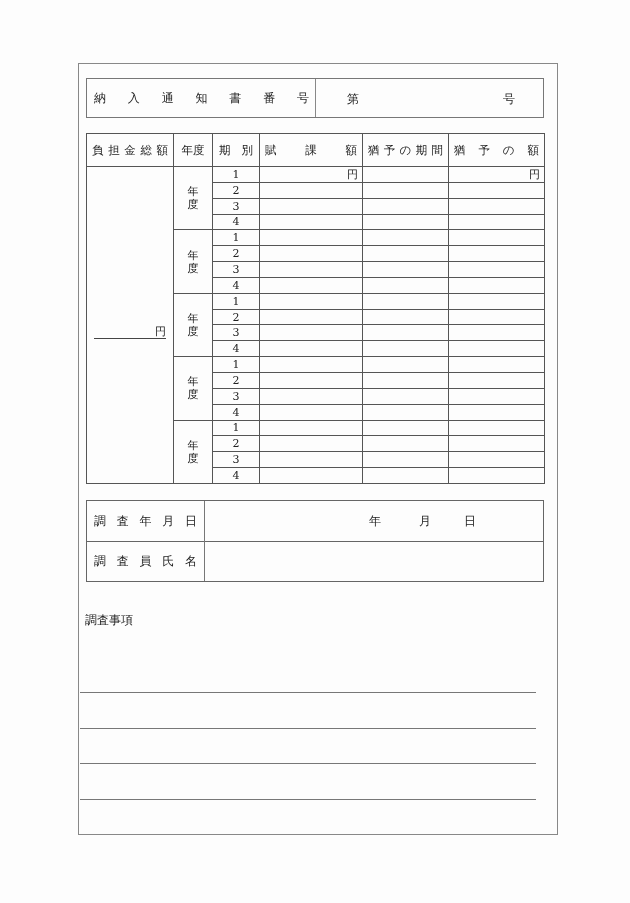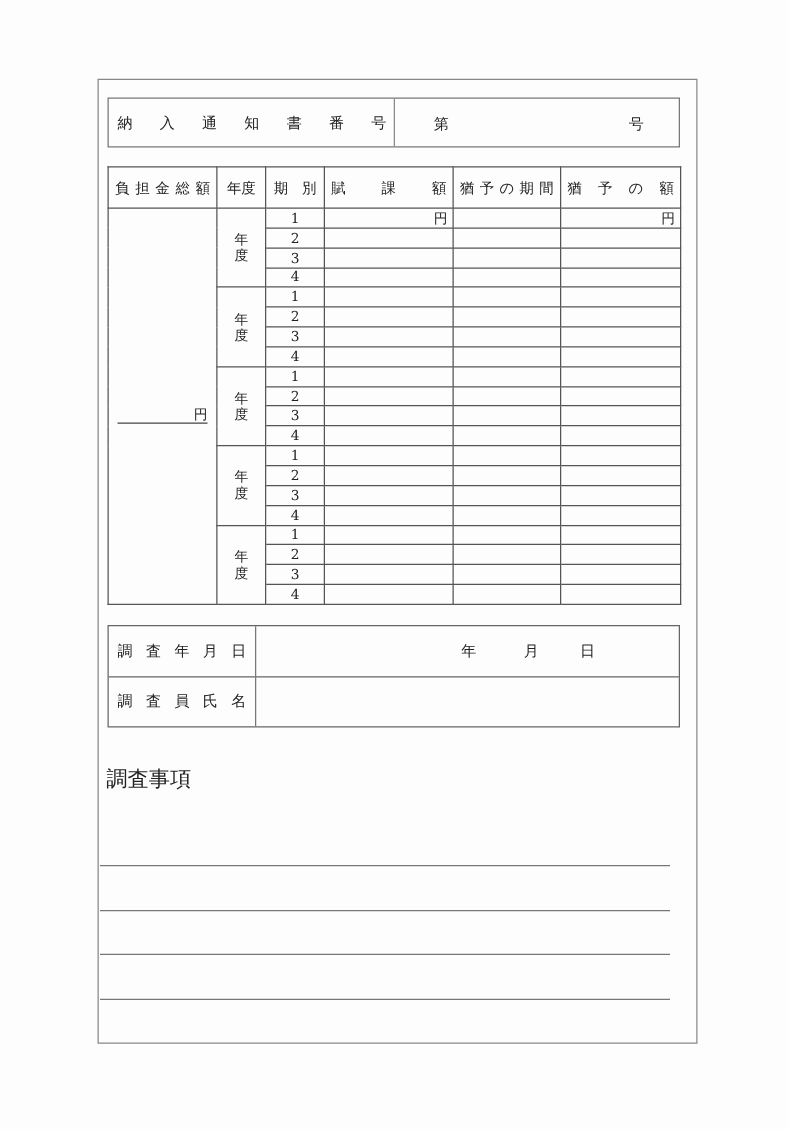--- a/index.html
+++ b/index.html
@@ -74,21 +74,21 @@
   .survey .row1 { top: 0; border-bottom: 1px solid #666; }
   .survey .row2 { top: 40px; height: 40px; }
   .survey .lab {
     position: absolute; left: 0; top: 0; width: 118px; height: 100%;
     border-right: 1px solid #777; box-sizing: border-box;
     display: flex; align-items: center; justify-content: space-between;
     padding: 0 7px 0 7px;
   }
   .survey .ymd { position: absolute; top: 12px; }
 
-  .notes-title { position: absolute; left: 85px; top: 612px; font-size: 17px; }
+  .notes-title { position: absolute; left: 85px; top: 612px; font-size: 12px; }
   .rule { position: absolute; left: 80px; width: 456px; border-top: 1px solid #777; height: 0; }
 </style>
 </head>
 <body>
 
 <div class="outer"></div>
 
 <div class="title-box">
   <div class="lbl">
     <span>納</span>

